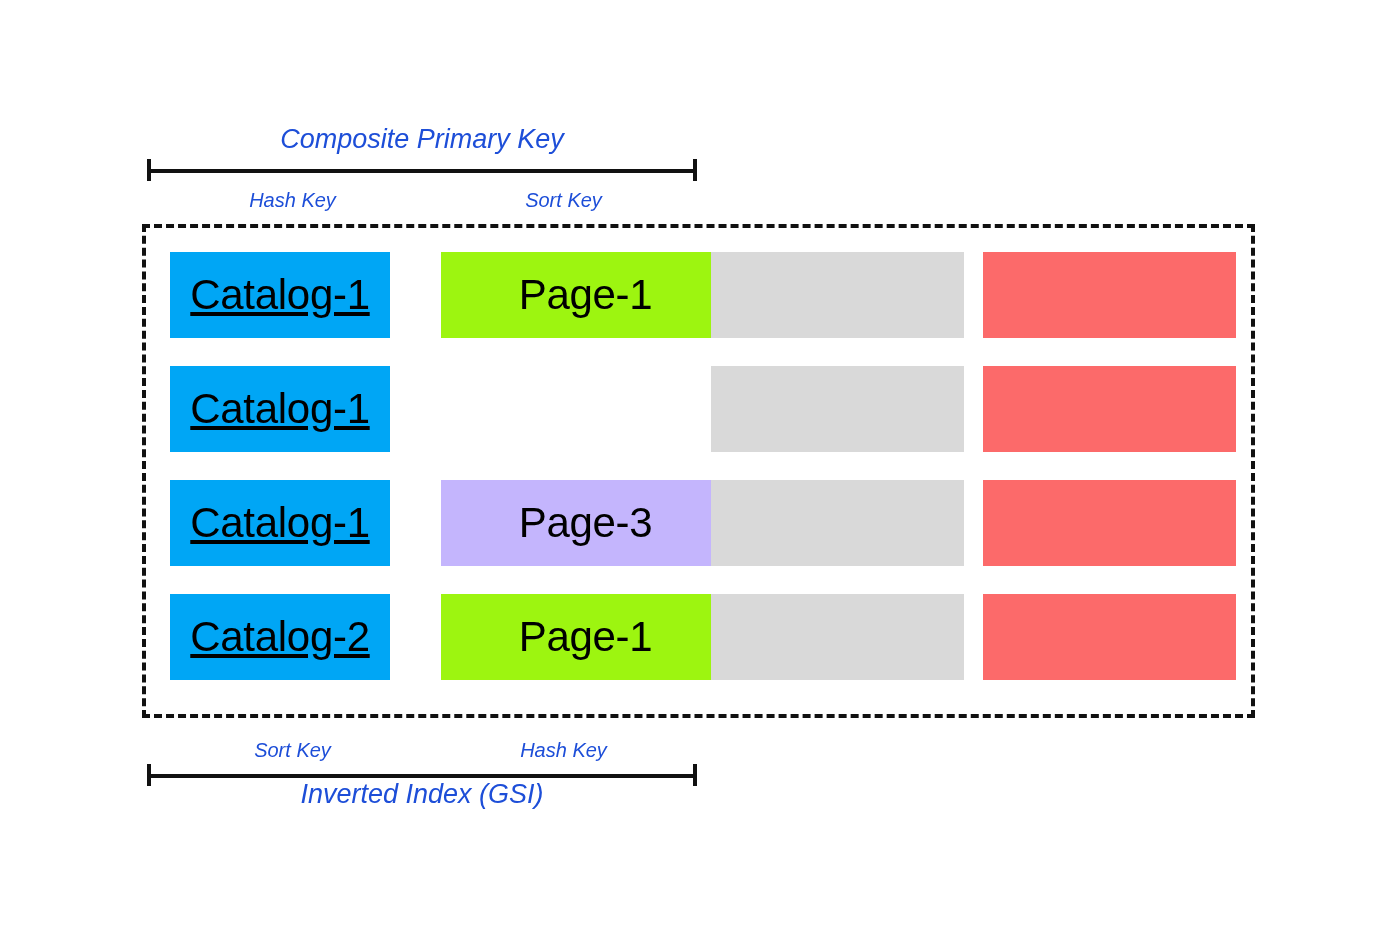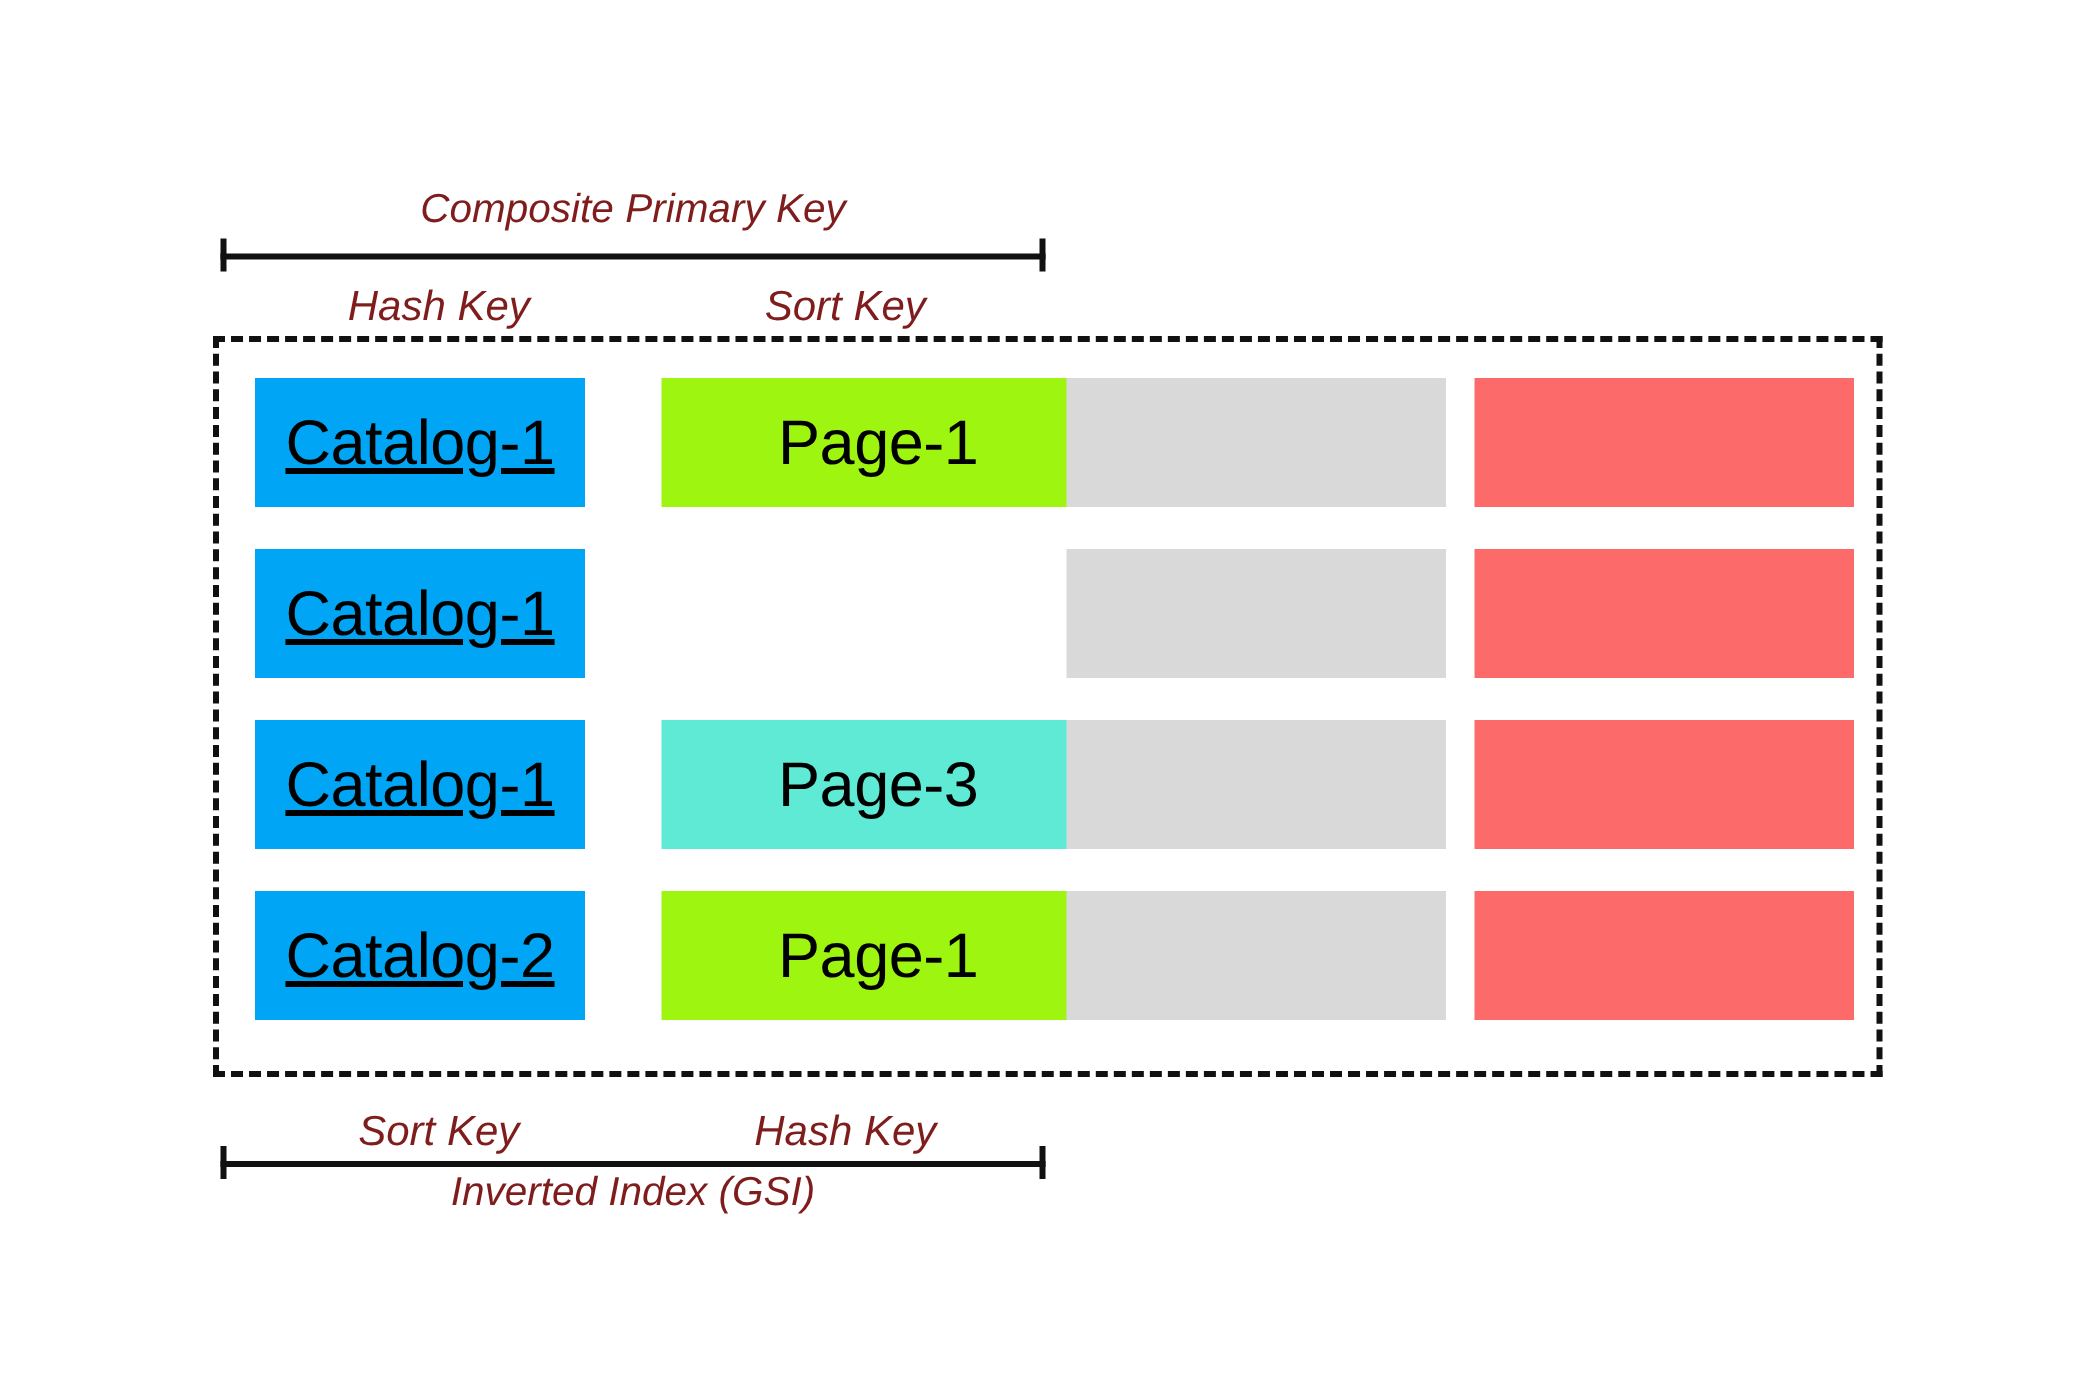--- a/index.html
+++ b/index.html
@@ -20,27 +20,27 @@
     background: #ffffff;
     overflow: hidden;
   }
 
   
   .label {
     position: absolute;
     font-family: "Liberation Sans", sans-serif;
     font-style: italic;
     font-weight: 400;
-    color: #7f1d1d;
+    color: #1d4ed8;
     white-space: nowrap;
     text-align: center;
     line-height: 1;
   }
   .label-lg { font-size: 27px; }
-  .label-md { font-size: 28px; }
+  .label-md { font-size: 20px; }
 
   
   .bracket {
     position: absolute;
     height: 22px;
   }
   .bracket .bar {
     position: absolute;
     left: 0;
     right: 0;
@@ -144,21 +144,21 @@
       </div>
       <div class="cell col-attr2" style="background:#FC6A6A;">
         <span class="cell-text"></span>
       </div>
     </div>
 
     <div class="row" style="top:252px;">
       <div class="cell col-hash" style="background:#00A6F5;">
         <span class="cell-text">Catalog-1</span>
       </div>
-      <div class="cell col-sort" style="background:#5eead4;">
+      <div class="cell col-sort" style="background:#c4b5fd;">
         <span class="cell-text">Page-3</span>
       </div>
       <div class="cell col-attr1" style="background:#D9D9D9;">
         <span class="cell-text"></span>
       </div>
       <div class="cell col-attr2" style="background:#FC6A6A;">
         <span class="cell-text"></span>
       </div>
     </div>
 

